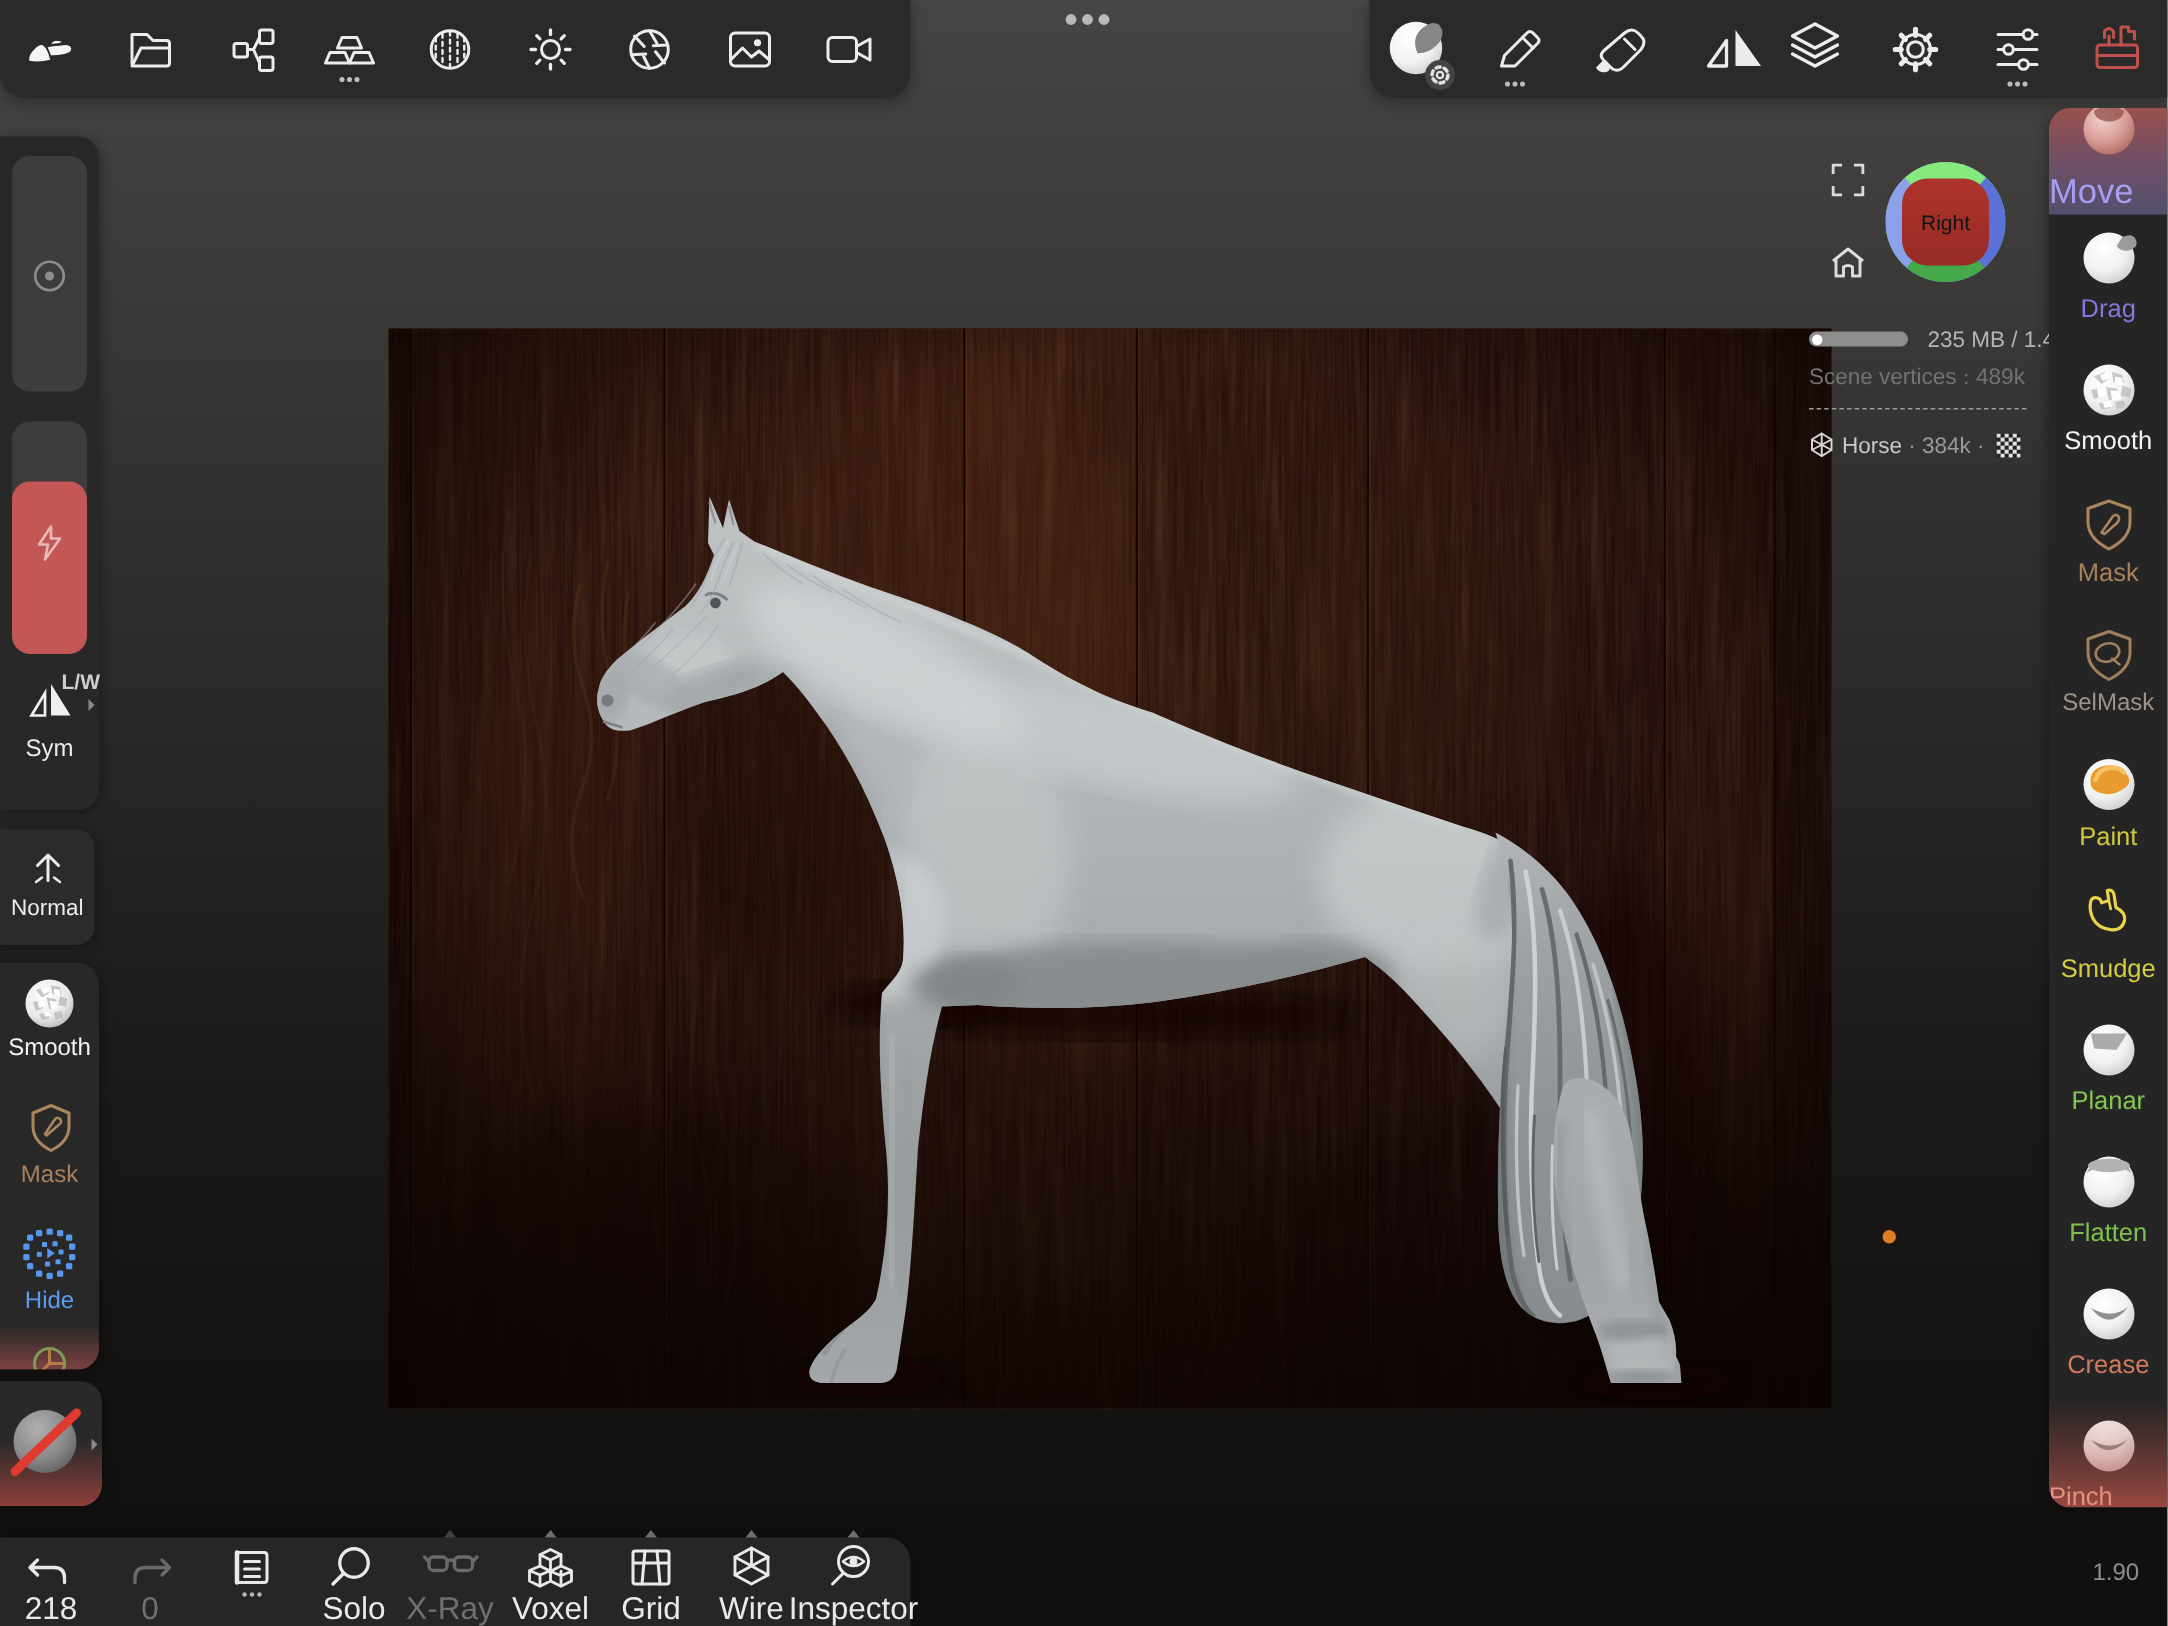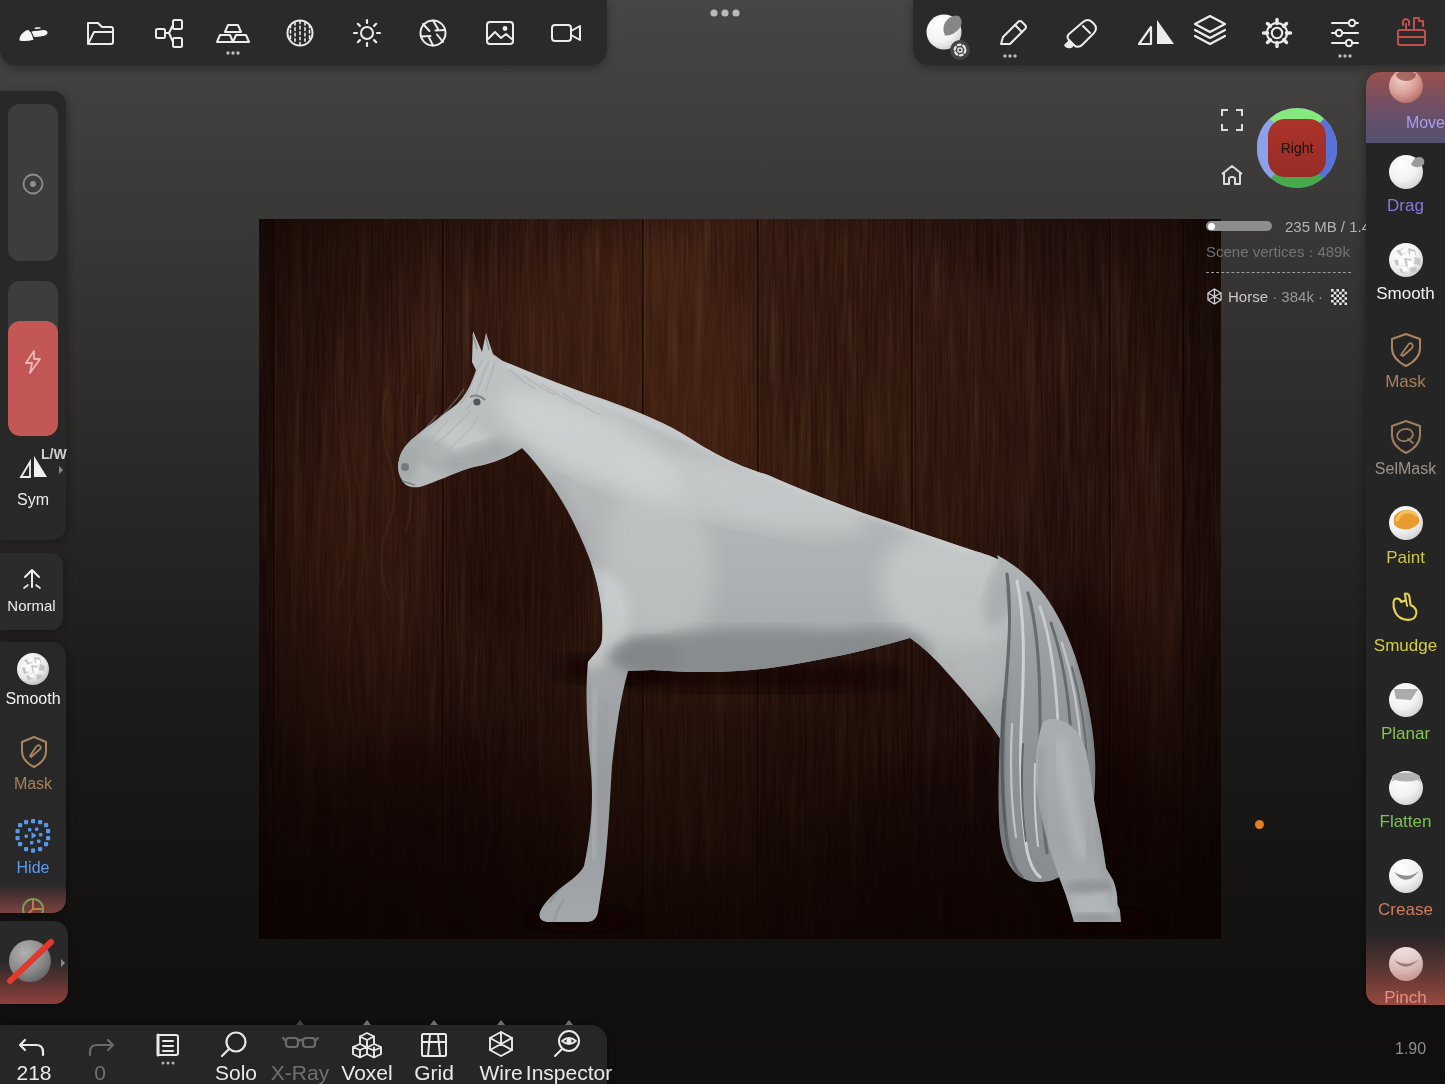--- a/index.html
+++ b/index.html
@@ -752,31 +752,31 @@
 <ellipse cx="40" cy="705" rx="14" ry="4.5" fill="#b2b2b2"></ellipse>
 
 <circle cx="40" cy="804" r="17" fill="url(#tsp)"></circle>
 <path d="M28,800 Q40,816 53,799 Q42,808 28,800 Z" fill="#8f8f8f"></path>
 
 <circle cx="40" cy="892" r="17" fill="url(#tsp)"></circle>
 <path d="M28,888 Q40,902 53,887 Q42,896 28,888 Z" fill="#8f8f8f"></path>
 
 <rect x="0" y="862" width="79" height="71" fill="url(#pinchbg)"></rect>
 </svg>
-  <div class="abs" style="left:0;top:42px;width:79px;text-align:right;color:#a79ef2;font-size:16px;">Move</div>
+  <div class="abs" style="left:0;top:42px;width:79px;text-align:left;color:#a79ef2;font-size:23px;">Move</div>
   <div class="abs" style="left:0;top:124px;width:79px;text-align:center;color:#8478dd;font-size:17px;">Drag</div>
   <div class="abs" style="left:0;top:212px;width:79px;text-align:center;color:#f2f2f2;font-size:17px;">Smooth</div>
   <div class="abs" style="left:0;top:300px;width:79px;text-align:center;color:#a8815a;font-size:17px;">Mask</div>
   <div class="abs" style="left:0;top:388px;width:79px;text-align:center;color:#9d9388;font-size:16px;">SelMask</div>
   <div class="abs" style="left:0;top:476px;width:79px;text-align:center;color:#cdc73e;font-size:17px;">Paint</div>
   <div class="abs" style="left:0;top:564px;width:79px;text-align:center;color:#d3cd3f;font-size:17px;">Smudge</div>
   <div class="abs" style="left:0;top:652px;width:79px;text-align:center;color:#83c653;font-size:17px;">Planar</div>
   <div class="abs" style="left:0;top:740px;width:79px;text-align:center;color:#7cc24e;font-size:17px;">Flatten</div>
   <div class="abs" style="left:0;top:828px;width:79px;text-align:center;color:#d27b5e;font-size:17px;">Crease</div>
-  <div class="abs" style="left:0;top:916px;width:79px;text-align:center;color:#e49182;font-size:17px;">Pinch</div>
+  <div class="abs" style="left:0;top:916px;width:79px;text-align:left;color:#e49182;font-size:17px;">Pinch</div>
 </div>
 
 <div class="abs" id="overlays" style="left:0;top:0;width:1445px;height:1084px;pointer-events:none;padding-left:16px;">
 
   <svg class="abs" style="left:1221px;top:109px;" width="22" height="22" fill="none" stroke="#dcdcdc" stroke-width="2">
     <path d="M1,7 L1,1 L7,1 M15,1 L21,1 L21,7 M21,15 L21,21 L15,21 M7,21 L1,21 L1,15"></path>
   </svg>
 
   <svg class="abs" style="left:1219px;top:163px;" width="26" height="24" fill="none" stroke="#dcdcdc" stroke-width="2" stroke-linejoin="round">
     <path d="M3,11 L13,3 L23,11 M5,10 L5,21 L10,21 L10,15 Q13,13 16,15 L16,21 L21,21 L21,10"></path>

